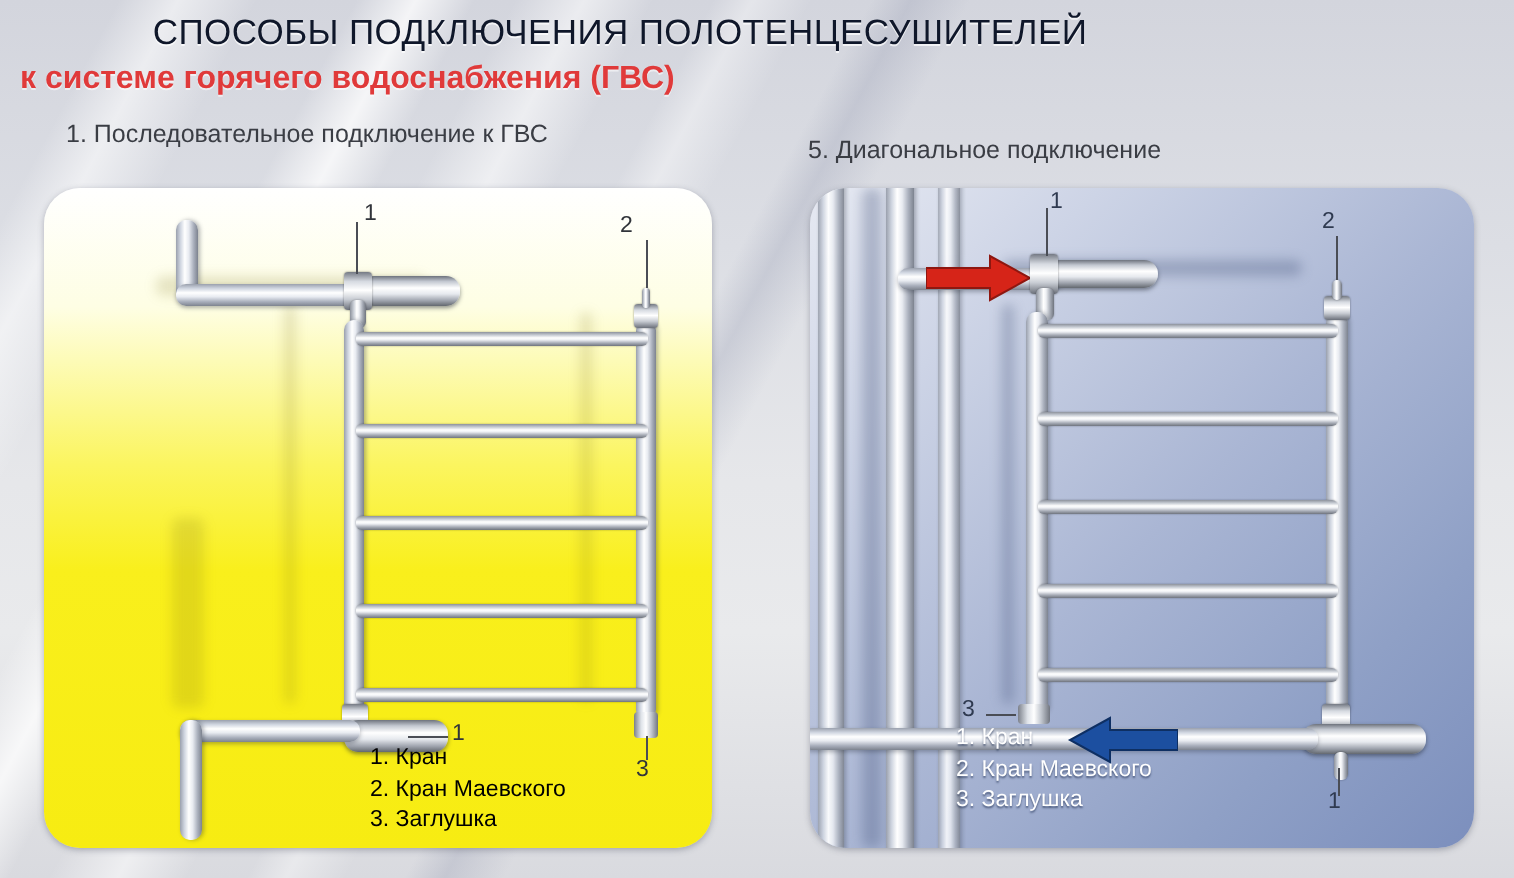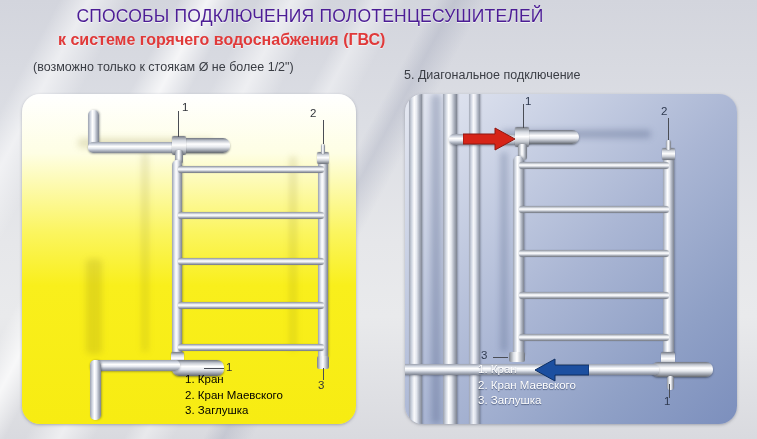--- a/index.html
+++ b/index.html
@@ -21,30 +21,29 @@
   }
   #bg:after{
     content:"";position:absolute;inset:0;
     background:linear-gradient(118deg, rgba(255,255,255,0) 6%, rgba(255,255,255,.55) 9%, rgba(255,255,255,0) 13%);
   }
 
   
   #header{position:absolute;left:0;top:0;width:757px;height:56px;}
   #main-title{
     position:absolute;top:6px;left:0;width:620px;text-align:center;
-    font-size:17.5px;letter-spacing:.2px;color:#4c1d95;
+    font-size:17.5px;letter-spacing:.2px;color:#0f172a;
     text-shadow:0 1px 0 rgba(255,255,255,.7);
     white-space:nowrap;
   }
   .sub-title{
     position:absolute;top:31px;
     font-size:16px;font-weight:bold;color:#e03a3a;
     text-shadow:0 1px 0 rgba(255,255,255,.55);
     white-space:nowrap;
-    margin-left:48px;
   }
   #sub-left{left:10px;}
   #sub-right{left:487px;}
 
   
   .caption{
     position:absolute;font-size:12.5px;color:#3a3d44;line-height:15px;
     white-space:nowrap;
   }
   #caption-left{left:33px;top:60px;}
@@ -104,21 +103,21 @@
 <body>
 
 <div id="bg"></div>
 
 <div id="header">
   <div id="main-title">СПОСОБЫ ПОДКЛЮЧЕНИЯ ПОЛОТЕНЦЕСУШИТЕЛЕЙ</div>
   <div class="sub-title" id="sub-left">к системе горячего водоснабжения (ГВС)</div>
 </div>
 
 <div class="caption" id="caption-left">
-  <div>(возможно только к стоякам Ø не более 1/2")</div>
+  <div>1. Последовательное подключение к ГВС</div>
 </div>
 
 <div class="caption" id="caption-right">5. Диагональное подключение</div>
 
 <div class="panel" id="panel-left">
 
   <div class="soft-shadow" style="left:56px;top:44px;width:135px;height:10px;"></div>
   <div class="soft-shadow" style="left:120px;top:58px;width:6px;height:200px;"></div>
   <div class="soft-shadow" style="left:268px;top:62px;width:6px;height:195px;"></div>
   <div class="soft-shadow" style="left:64px;top:165px;width:16px;height:95px;"></div>

